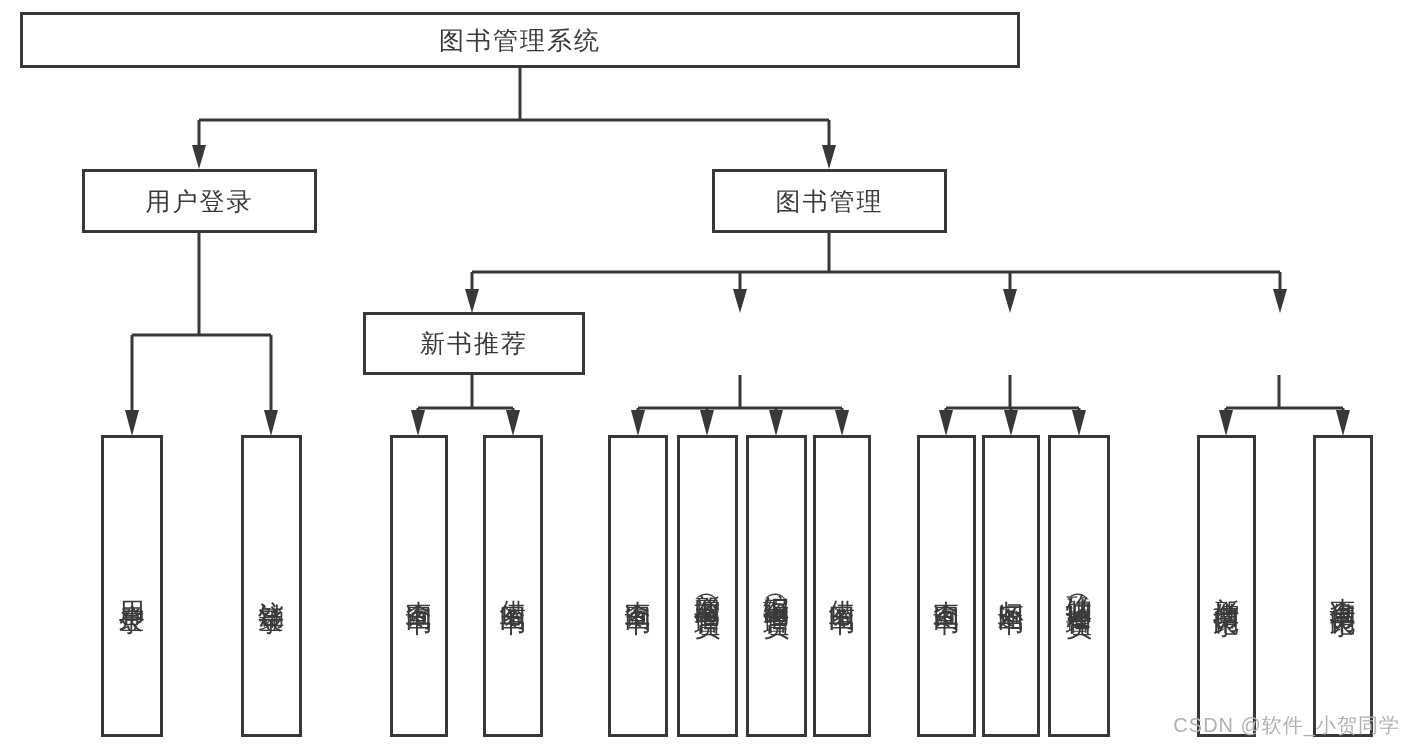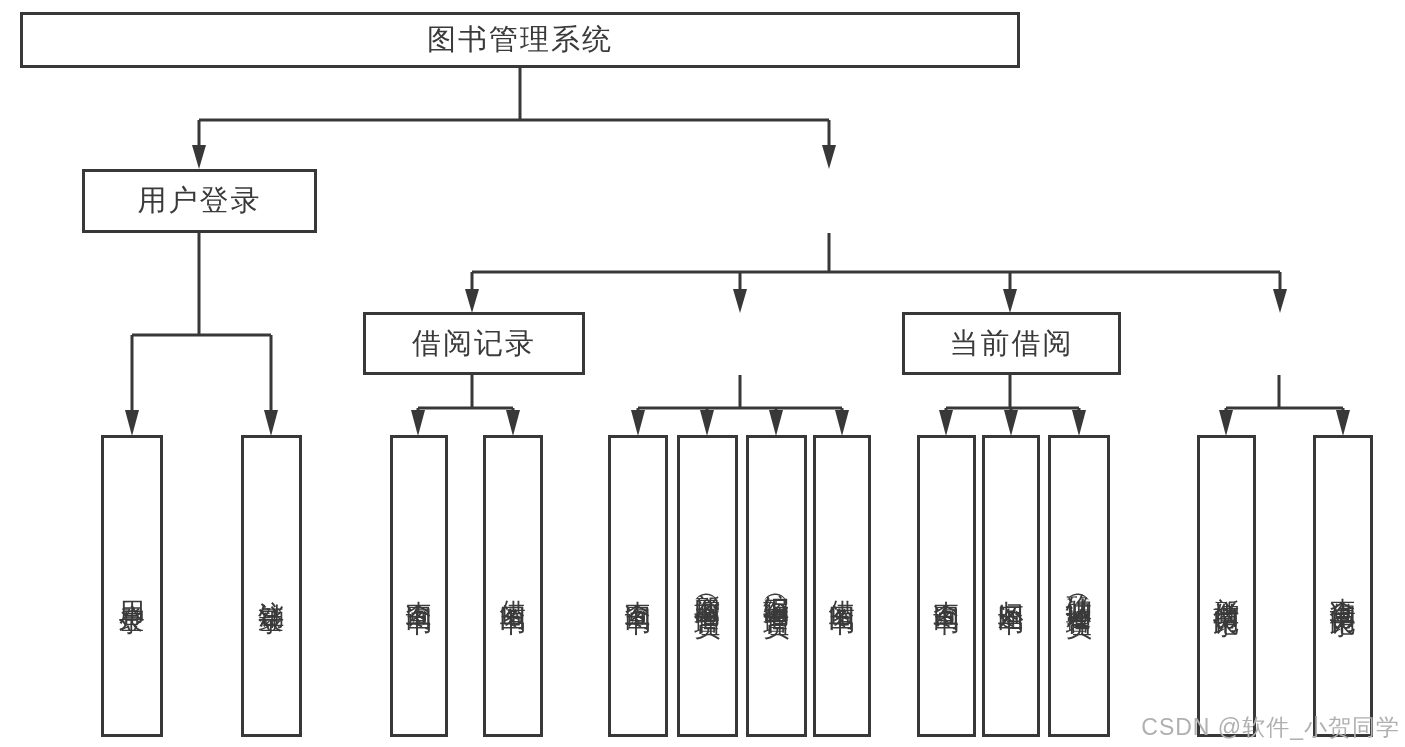--- a/index.html
+++ b/index.html
@@ -24,36 +24,36 @@
     position: absolute;
     box-sizing: border-box;
     border: 3px solid #383838;
     background: #ffffff;
     display: flex;
     align-items: center;
     justify-content: center;
     z-index: 2;
   }
   .hlabel span {
-    font-size: 29px;
+    font-size: 25px;
     letter-spacing: 2px;
     white-space: nowrap;
   }
   .leaf span {
     writing-mode: vertical-rl;
     text-orientation: mixed;
     font-size: 26px;
     letter-spacing: 3px;
     line-height: 1.1;
   }
   .watermark {
     position: absolute;
     right: 5px;
     top: 712px;
-    font-size: 23px;
+    font-size: 20px;
     letter-spacing: 1px;
     color: #b0b0b0;
     z-index: 5;
     white-space: nowrap;
   }
 </style>
 </head>
 <body>
 
 <div class="canvas">
@@ -101,26 +101,26 @@
     </g>
   </svg>
 
   <div class="box hlabel" style="left:20px;top:12px;width:1000px;height:56px">
     <span>图书管理系统</span>
   </div>
 
   <div class="box hlabel" style="left:82px;top:169px;width:235px;height:64px">
     <span>用户登录</span>
   </div>
+  <div class="box hlabel" style="left:712px;top:169px;width:235px;height:64px">
+    <span>图书管理</span>
+  </div>
 
   <div class="box hlabel" style="left:363px;top:312px;width:222px;height:63px">
-    <span>借阅记录</span>
-  </div>
-  <div class="box hlabel" style="left:902px;top:312px;width:219px;height:63px">
-    <span>当前借阅</span>
+    <span>新书推荐</span>
   </div>
 
   <div class="box leaf" style="left:101px;top:435px;width:62px;height:302px">
     <span>用户登录</span>
   </div>
   <div class="box leaf" style="left:241px;top:435px;width:61px;height:302px">
     <span>注销登录</span>
   </div>
   <div class="box leaf" style="left:390px;top:435px;width:58px;height:302px">
     <span>查询图书</span>

